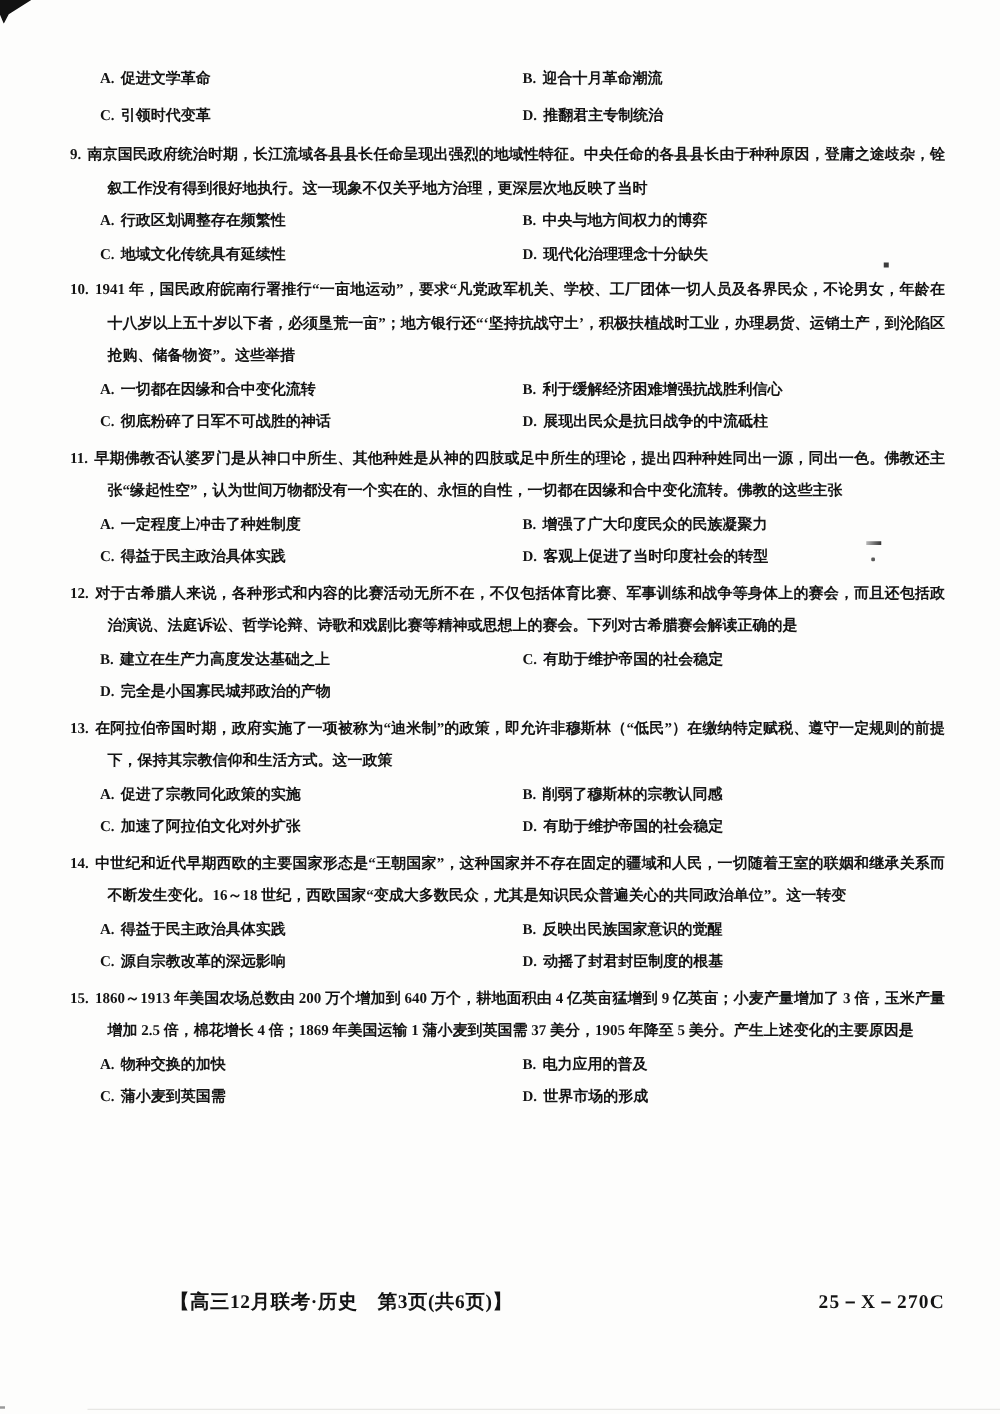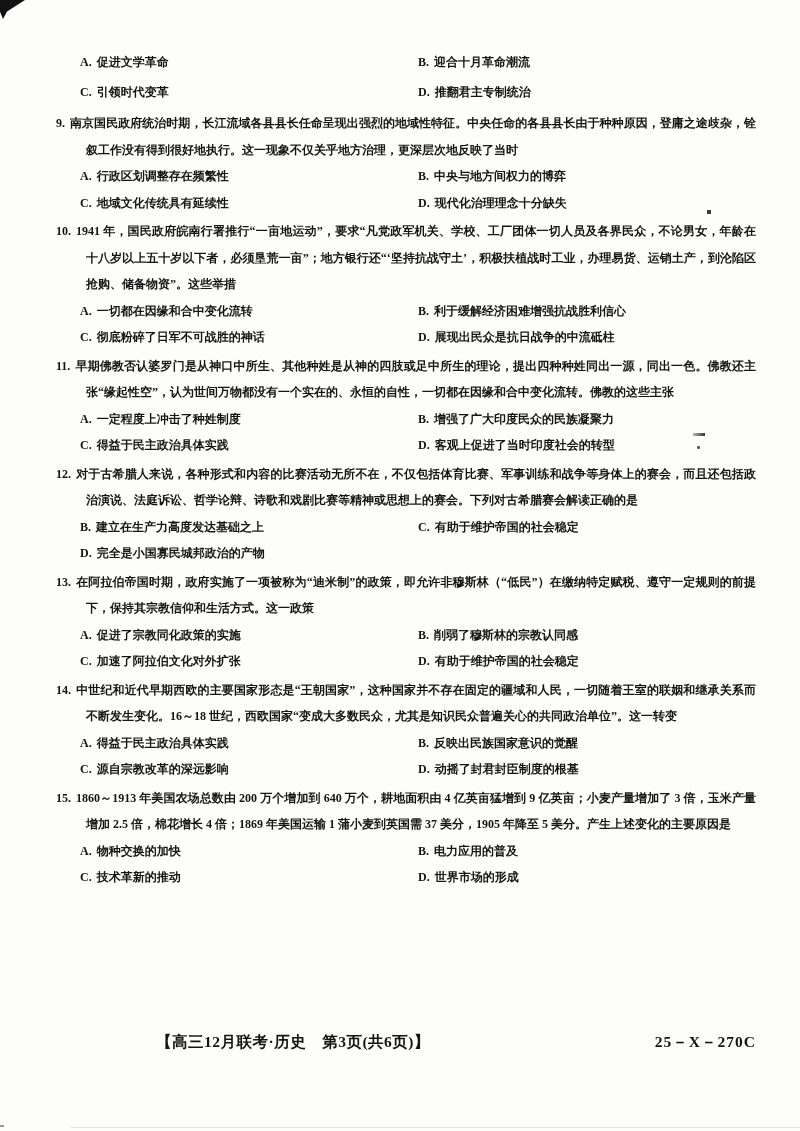--- a/index.html
+++ b/index.html
@@ -49,21 +49,21 @@
   }
   .qnum { margin-right: 5px; }
   .option { white-space: nowrap; }
   .olabel { margin-right: 5px; }
 
   .footer {
     position: absolute; top: 1031px; left: 56px; right: 44px;
     display: flex; align-items: baseline;
     font-size: 15.5px; line-height: 22px;
   }
-  .footer-left { margin-left: 100px; letter-spacing: 0.5px; }
+  .footer-left { margin-left: 80px; letter-spacing: 0.5px; }
   .footer-code { margin-left: auto; letter-spacing: 1px; }
 </style>
 </head>
 <body>
 
 <div class="page">
 
   <div class="corner-mark"></div>
   <div class="dot-1"></div>
   <div class="dash-1"></div>
@@ -137,21 +137,21 @@
         <div class="option"><span class="olabel">C.</span><span>源自宗教改革的深远影响</span></div>
         <div class="option"><span class="olabel">D.</span><span>动摇了封君封臣制度的根基</span></div>
       </div>
     </section>
 
     <section class="question">
       <p class="stem"><span class="qnum">15.</span><span>1860～1913 年美国农场总数由 200 万个增加到 640 万个，耕地面积由 4 亿英亩猛增到 9 亿英亩；小麦产量增加了 3 倍，玉米产量增加 2.5 倍，棉花增长 4 倍；1869 年美国运输 1 蒲小麦到英国需 37 美分，1905 年降至 5 美分。产生上述变化的主要原因是</span></p>
       <div class="option-grid">
         <div class="option"><span class="olabel">A.</span><span>物种交换的加快</span></div>
         <div class="option"><span class="olabel">B.</span><span>电力应用的普及</span></div>
-        <div class="option"><span class="olabel">C.</span><span>技术革新的推动</span></div>
+        <div class="option"><span class="olabel">C.</span><span>蒲小麦到英国需</span></div>
         <div class="option"><span class="olabel">D.</span><span>世界市场的形成</span></div>
       </div>
     </section>
 
   </div>
 
   <div class="footer">
     <span class="footer-left">【高三12月联考·历史　第3页(共6页)】</span>
     <span class="footer-code">25－X－270C</span>
   </div>

